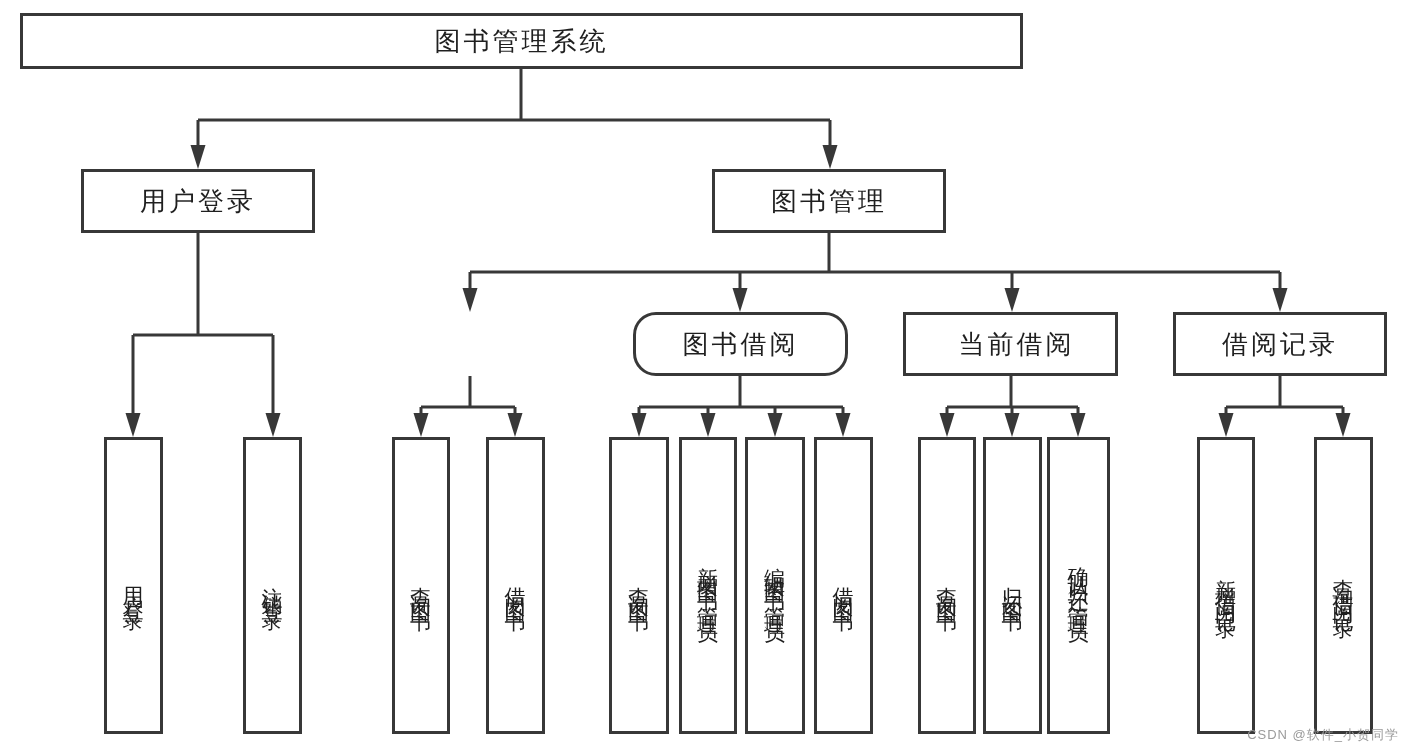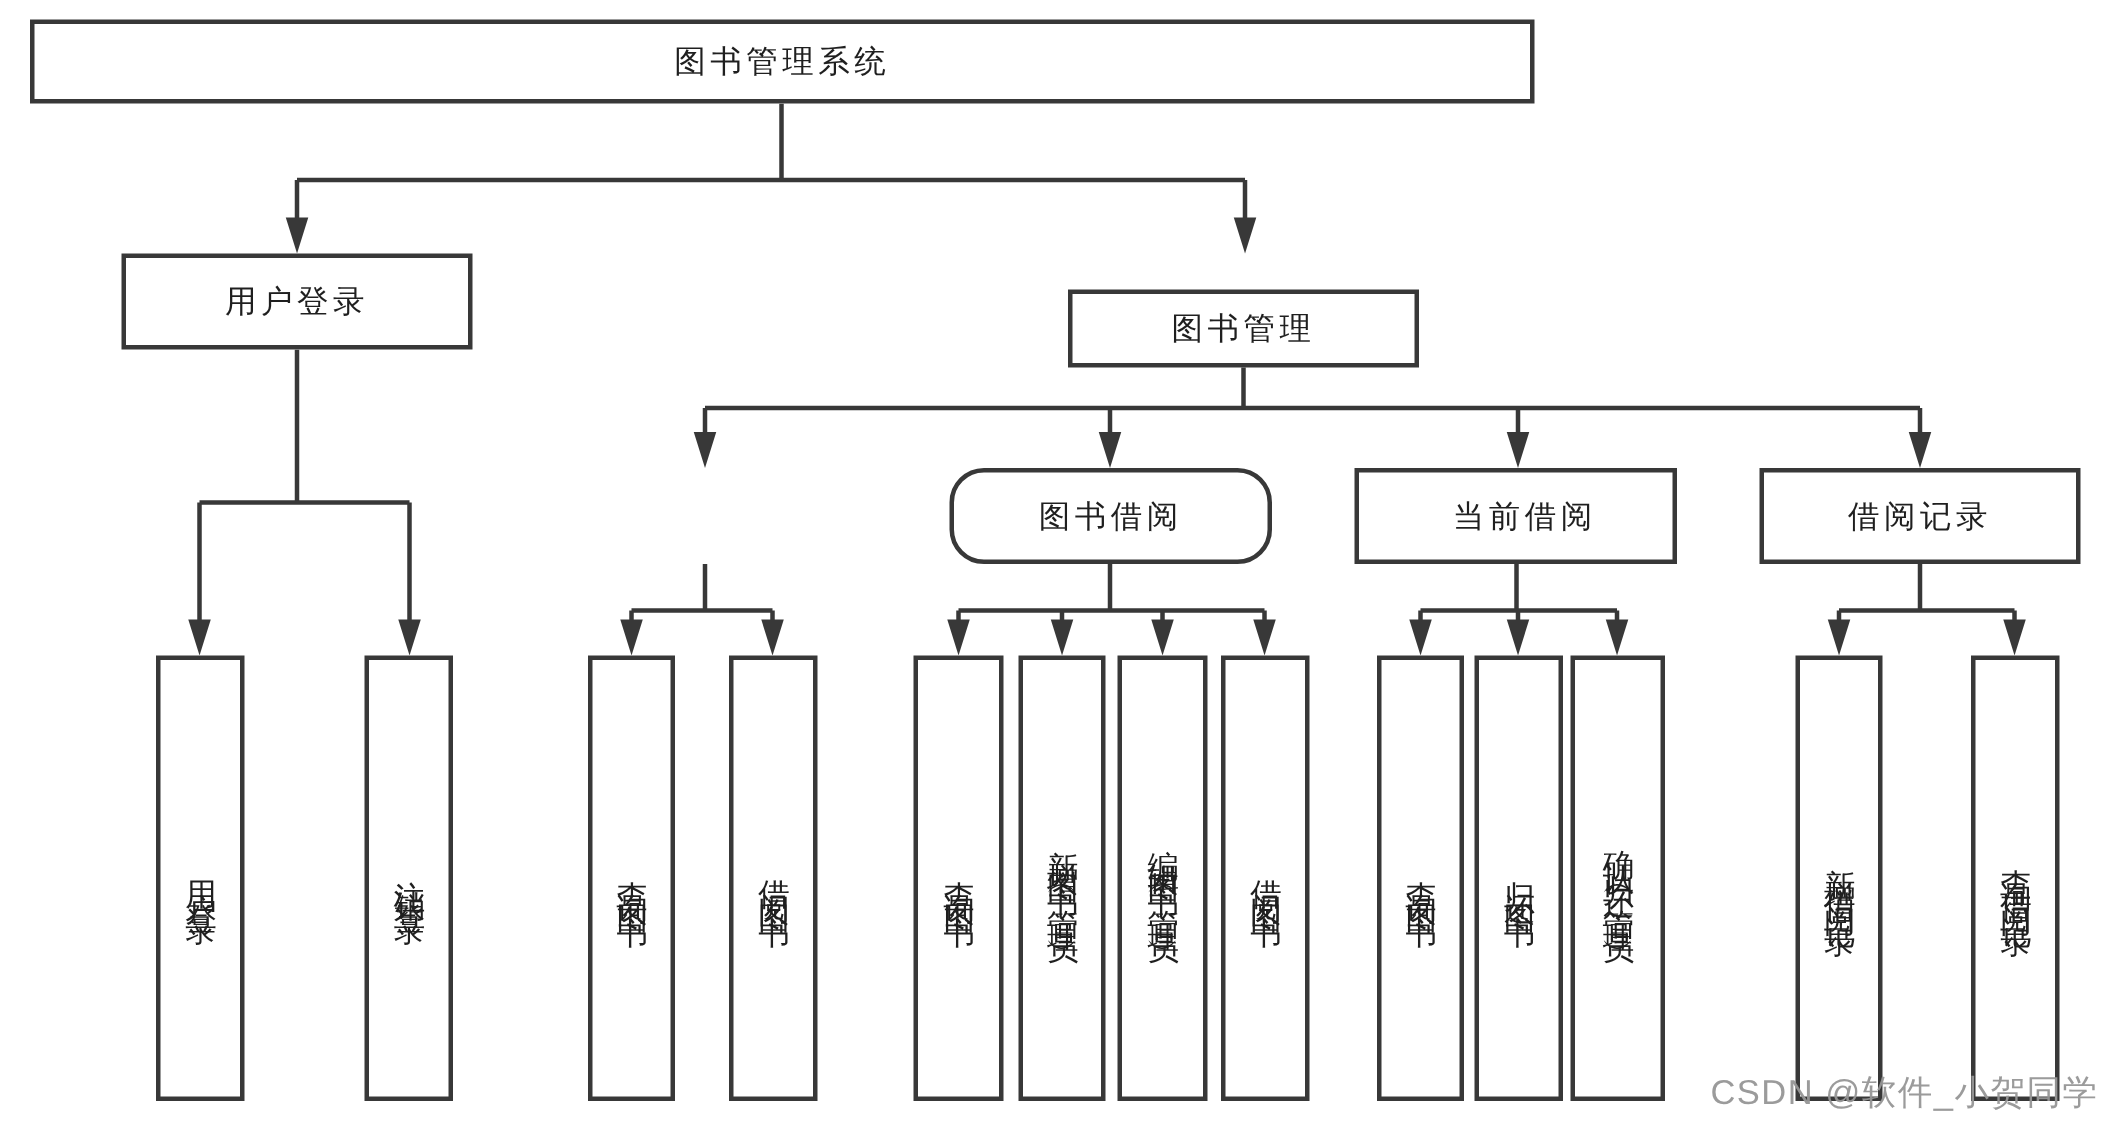--- a/index.html
+++ b/index.html
@@ -5,29 +5,29 @@
   html,body{margin:0;padding:0;background:#ffffff;}
   #canvas{
     position:relative;width:1405px;height:747px;background:#ffffff;overflow:hidden;
     font-family:"Liberation Sans","DejaVu Sans",sans-serif;color:#1f1f1f;
   }
   .node{
     position:absolute;background:#ffffff;border:3px solid #383838;
     display:flex;align-items:center;justify-content:center;box-sizing:border-box;
   }
   .node .hlabel{
-    font-size:21px;letter-spacing:3px;white-space:nowrap;color:#1f1f1f;
+    font-size:26px;letter-spacing:3px;white-space:nowrap;color:#1f1f1f;
   }
   .node .vlabel{
     writing-mode:vertical-rl;text-orientation:mixed;font-size:21px;
     letter-spacing:8px;line-height:1;color:#1f1f1f;white-space:nowrap;
   }
   #connectors{position:absolute;left:0;top:0;pointer-events:none;}
   #watermark{
-    position:absolute;right:6px;bottom:3px;font-size:23px;letter-spacing:1px;
+    position:absolute;right:6px;bottom:3px;font-size:13px;letter-spacing:1px;
     color:rgba(150,150,150,0.95);z-index:5;white-space:nowrap;
   }
 </style>
 </head>
 <body>
 
 <div id="canvas">
 
   <svg id="connectors" width="1405" height="747" viewBox="0 0 1405 747">
     <path fill="none" stroke="#383838" stroke-width="3" d="
@@ -61,21 +61,21 @@
     </g>
   </svg>
 
   <div class="node" style="left:20px;top:13px;width:1003px;height:56px;">
     <span class="hlabel">图书管理系统</span>
   </div>
 
   <div class="node" style="left:81px;top:169px;width:234px;height:64px;">
     <span class="hlabel">用户登录</span>
   </div>
-  <div class="node" style="left:712px;top:169px;width:234px;height:52px;margin-top:24px;">
+  <div class="node" style="left:712px;top:169px;width:234px;height:64px;">
     <span class="hlabel">图书管理</span>
   </div>
 
   <div class="node" style="left:633px;top:312px;width:215px;height:64px;border-radius:23px;">
     <span class="hlabel">图书借阅</span>
   </div>
   <div class="node" style="left:903px;top:312px;width:215px;height:64px;padding-left:12px;">
     <span class="hlabel">当前借阅</span>
   </div>
   <div class="node" style="left:1173px;top:312px;width:214px;height:64px;">

